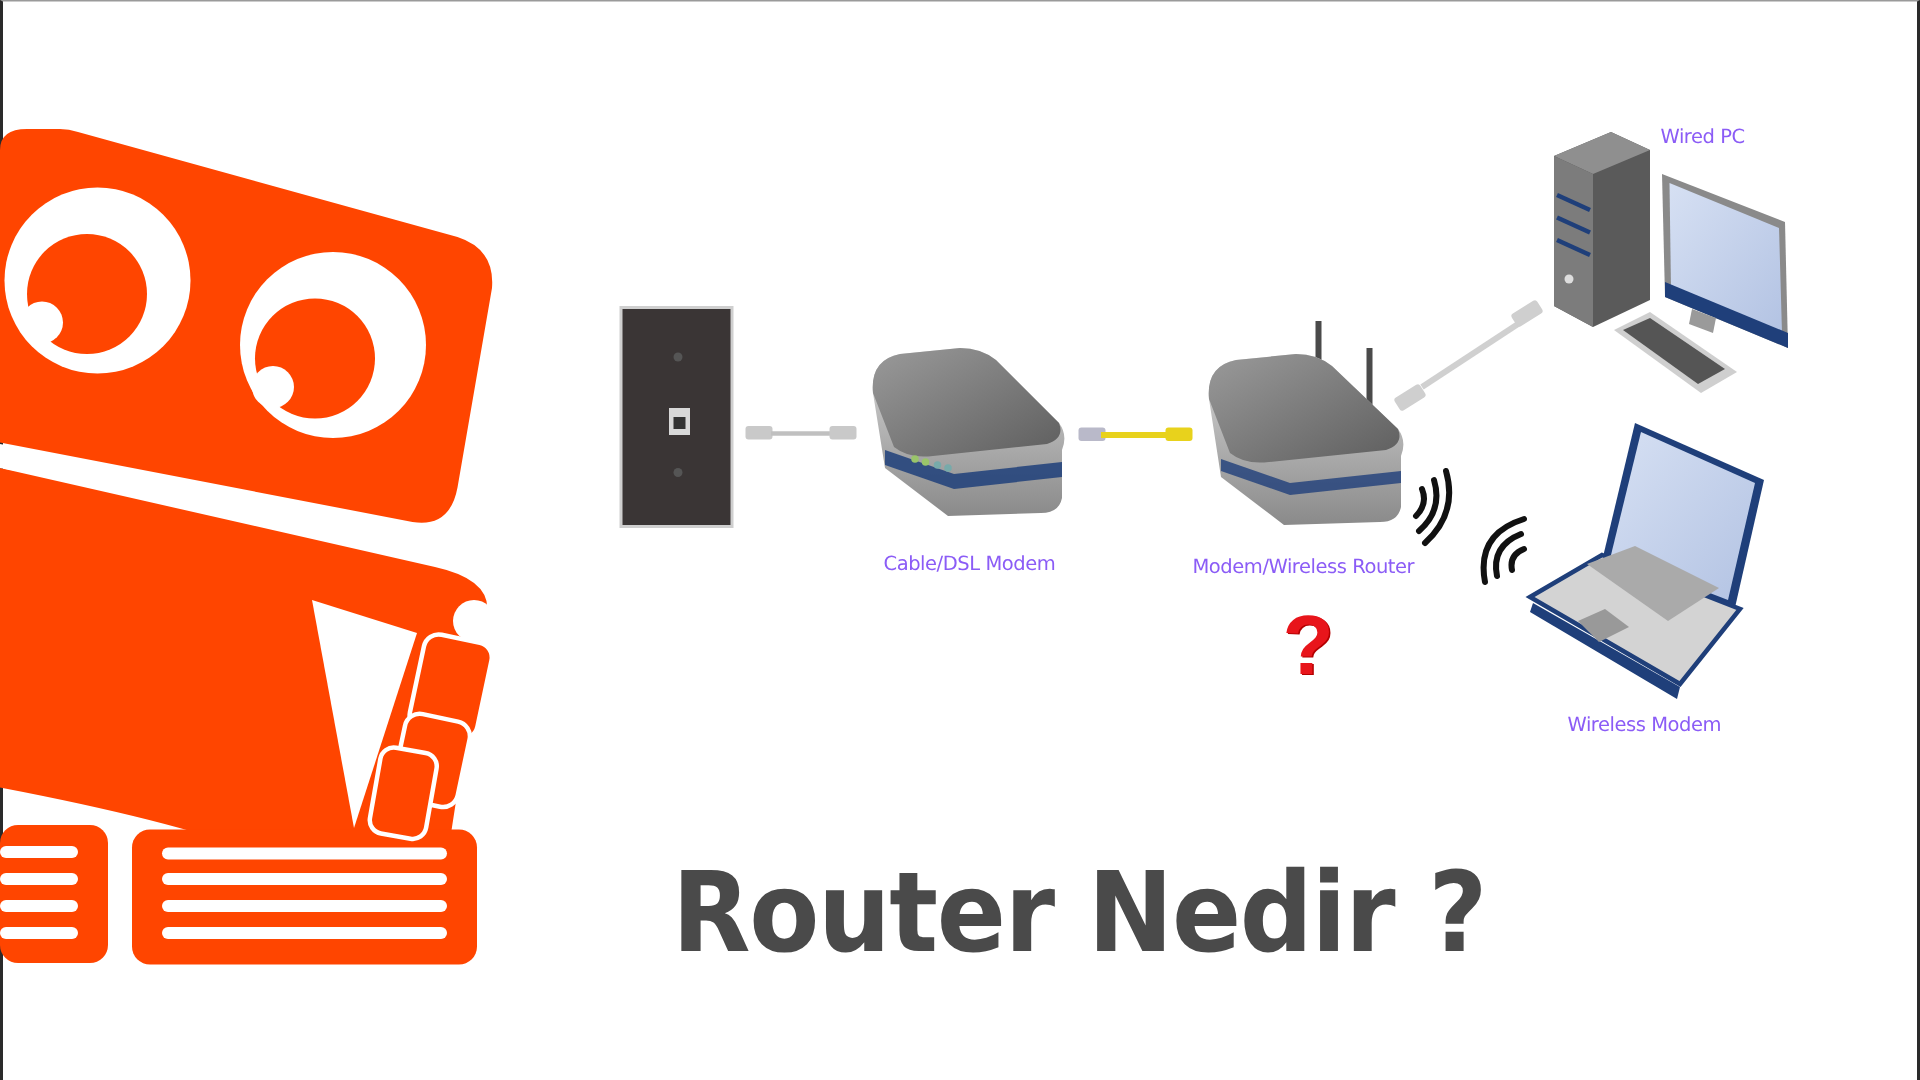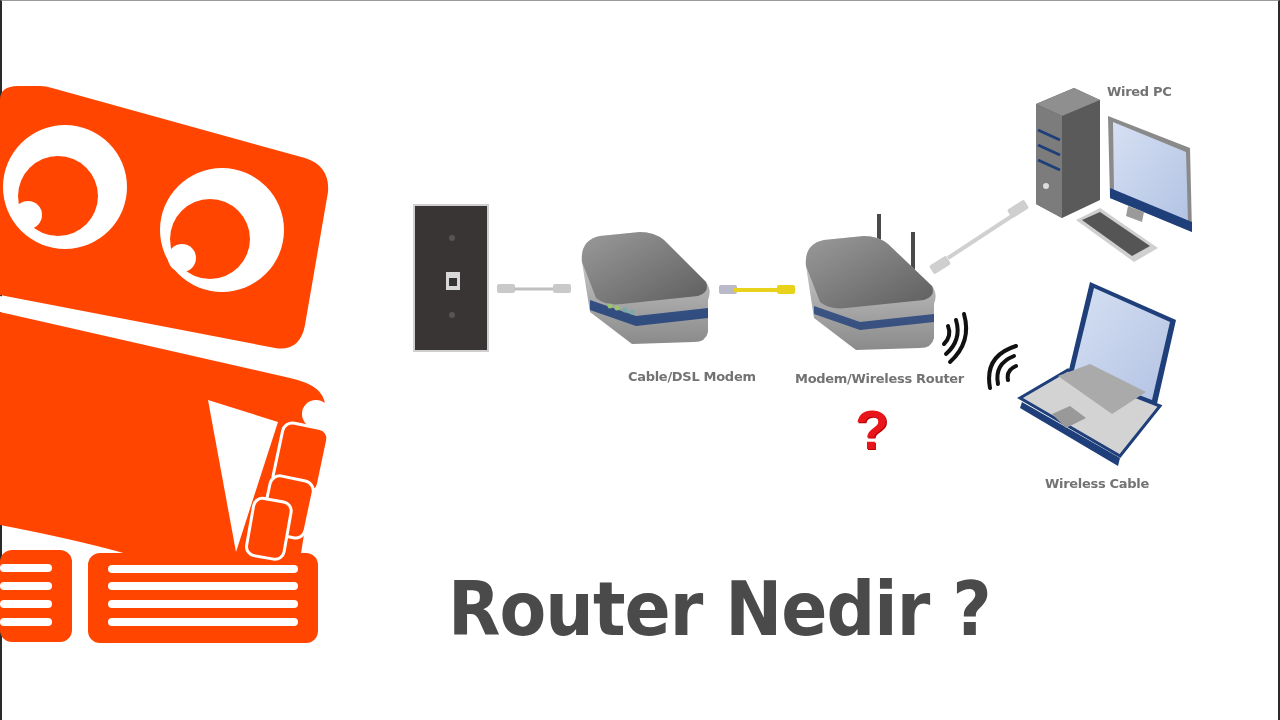--- a/index.html
+++ b/index.html
@@ -10,22 +10,22 @@
   }
   .frame {
     position: absolute; left: 0; top: 0; width: 1280px; height: 720px;
     box-sizing: border-box;
     border-left: 2px solid #2a2a2a;
     border-top: 1px solid #9a9a9a;
     border-right: 2px solid #2a2a2a;
   }
   .mascot { position: absolute; left: 0; top: 0; width: 360px; height: 720px; }
   .label {
-    position: absolute; font-family: "DejaVu Sans", sans-serif; font-weight: bold;
-    font-size: 13px; color: #737373; white-space: nowrap; letter-spacing: -0.3px;
+    position: absolute; font-family: "DejaVu Sans", sans-serif; font-weight: normal;
+    font-size: 13px; color: #8b5cf6; white-space: nowrap; letter-spacing: -0.3px;
   }
   .qmark {
     position: absolute; left: 855px; top: 402px;
     font-family: "Liberation Sans", sans-serif; font-weight: bold;
     font-size: 56px; color: #e8151b; line-height: 1;
     text-shadow: 1px 1px 0 #b30000;
   }
   .title {
     position: absolute; left: 448px; top: 572px;
     font-family: "DejaVu Sans", sans-serif; font-weight: bold;
@@ -182,19 +182,19 @@
   </g>
 
   <g fill="none" stroke="#111" stroke-width="4" stroke-linecap="round">
     <path d="M1008 380 Q1006 370 1016 366"></path>
     <path d="M998 384 Q994 364 1014 356"></path>
     <path d="M990 388 Q984 356 1016 346"></path>
   </g>
 </svg>
 
 <div class="label" style="left:1107px;top:84px;">Wired PC</div>
-<div class="label" style="left:589px;top:369px;margin-left:39px;">Cable/DSL Modem</div>
+<div class="label" style="left:589px;top:369px;">Cable/DSL Modem</div>
 <div class="label" style="left:795px;top:371px;">Modem/Wireless Router</div>
-<div class="label" style="left:1045px;top:476px;">Wireless Cable</div>
+<div class="label" style="left:1045px;top:476px;">Wireless Modem</div>
 
 <div class="qmark">?</div>
 
 <div class="title">Router Nedir ?</div>
 
 </body></html>

